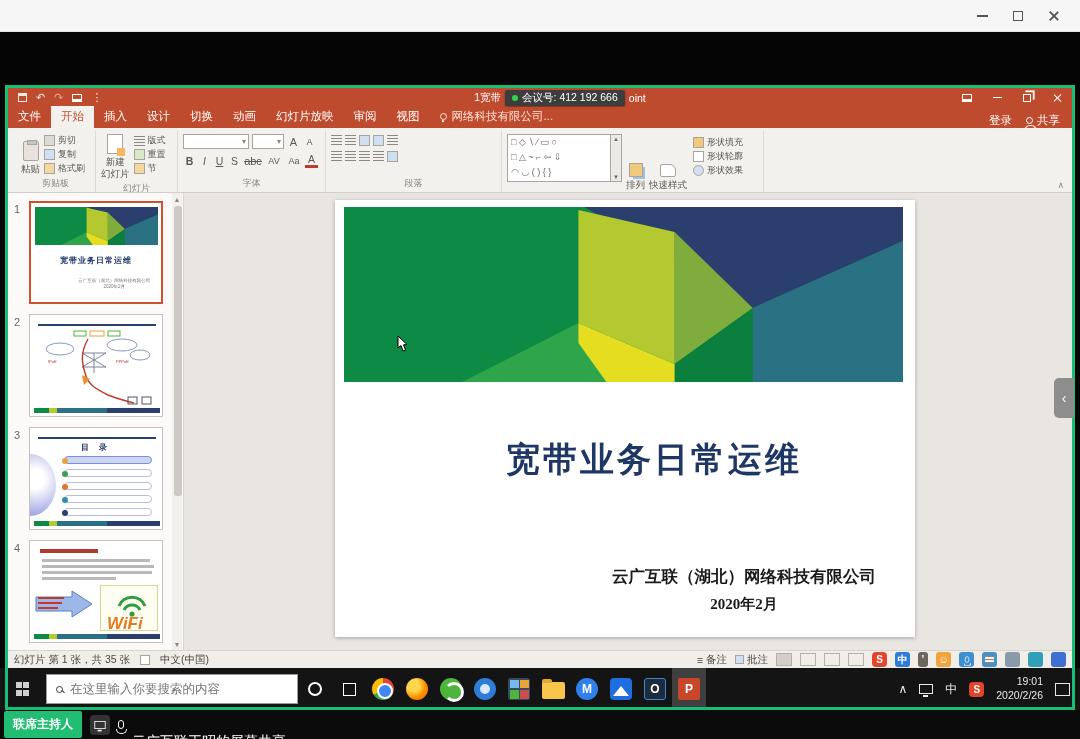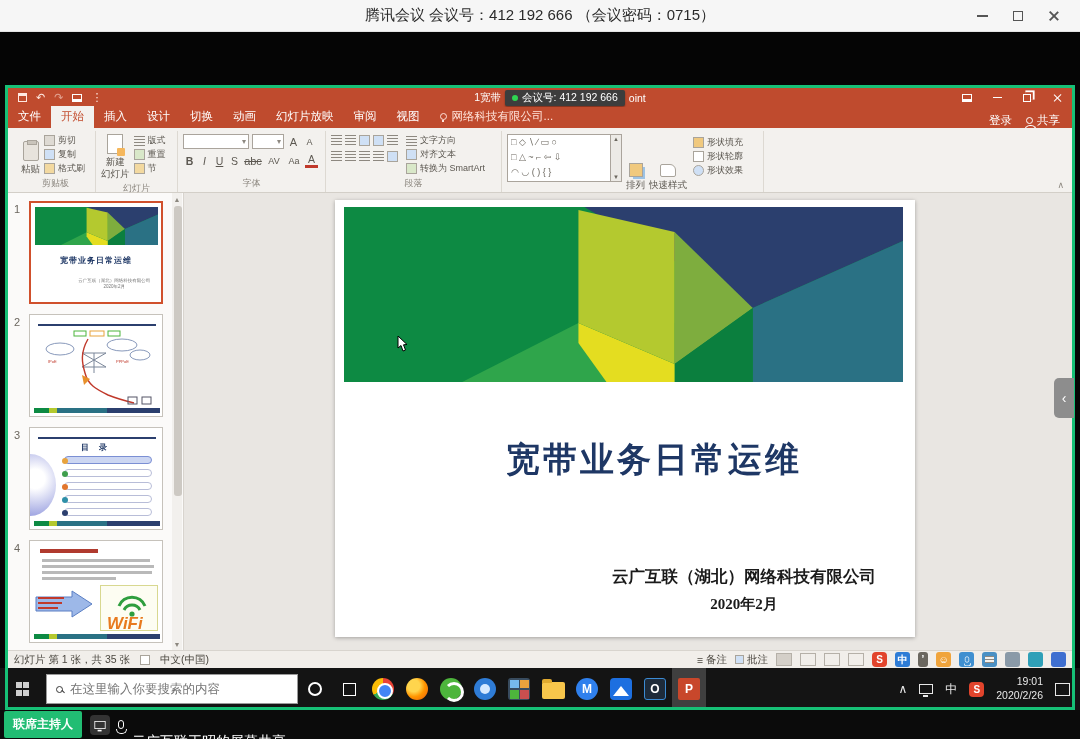--- a/index.html
+++ b/index.html
@@ -187,21 +187,20 @@
       <polygon points="118,175 234,116 330,159 330,175" fill="#2fa54b"></polygon>
       <polygon points="330,25 408,101 330,157" fill="#7ead3e"></polygon>
       <polygon points="330,157 408,101 408,175 330,175" fill="#0b7f3e"></polygon>
       <polygon points="234,116 330,157 330,175 262,175 234,136" fill="#e4dd20"></polygon>
       <polygon points="234,3 330,25 330,157 234,116" fill="#b4c92f"></polygon>
     </symbol>
   </defs>
 </svg>
 
 <div id="meetbar" class="abs">
-  <div class="title">腾讯会议 会议号：412 192 666 （会议密码：0715）</div>
   <div id="meetctrl">
     <div class="wbtn">
         <span class="i-min"></span>
       </div>
     <div class="wbtn">
         <span class="i-max"></span>
       </div>
     <div class="wbtn">
         <span class="i-close"></span>
       </div>
@@ -354,34 +353,20 @@
             <span class="mi lines"></span>
           </div>
           <div style="display:flex;gap:3px">
             <span class="mi lines"></span>
             <span class="mi lines"></span>
             <span class="mi lines"></span>
             <span class="mi lines"></span>
             <span class="mi c2"></span>
           </div>
         </div>
-        <div class="smallcol" style="padding-left:4px">
-          <div class="rrow">
-              <span class="mi lines"></span>
-              <span>文字方向</span>
-            </div>
-          <div class="rrow">
-              <span class="mi c2"></span>
-              <span>对齐文本</span>
-            </div>
-          <div class="rrow">
-              <span class="mi c3"></span>
-              <span>转换为 SmartArt</span>
-            </div>
-        </div>
       </div>
       <div class="glabel">段落</div>
     </div>
 
     <div class="rgroup" style="width:262px">
       <div class="gbody" style="padding-top:2px">
         <div style="display:flex">
           <div class="gallery">
             <div>□ ◇ ∖ ∕ ▭ ○</div>
             <div>□ △ ~ ⌐ ⇦ ⇩</div>

